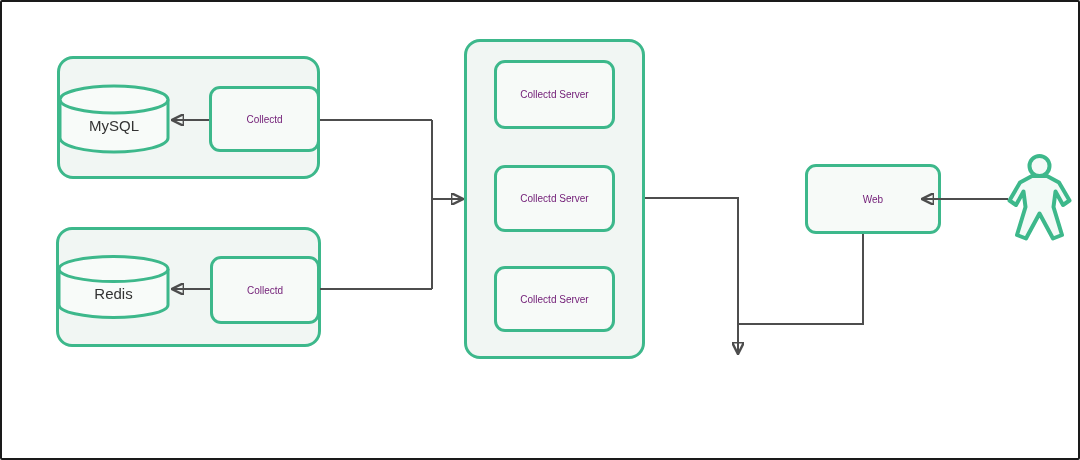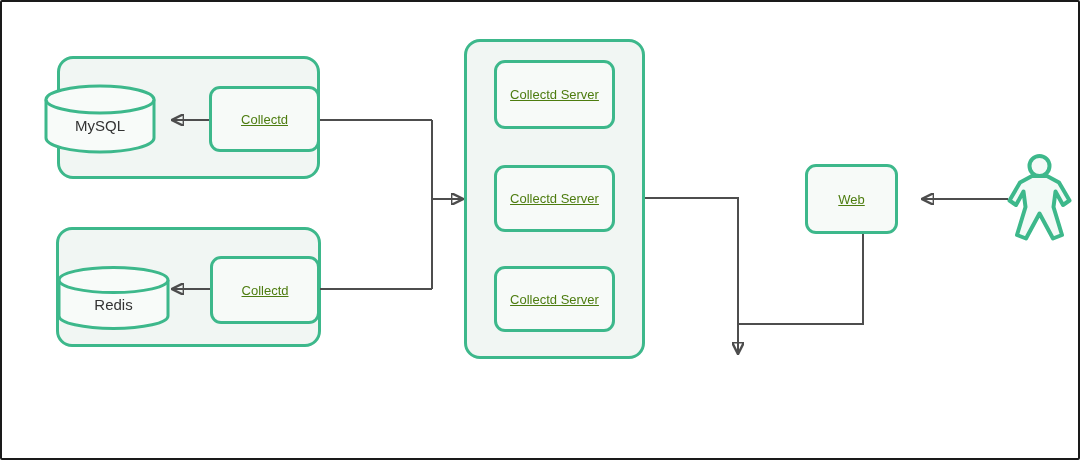--- a/index.html
+++ b/index.html
@@ -29,36 +29,35 @@
 
   
   .node {
     position: absolute;
     background: #f7faf8;
     border: 3px solid #3db88b;
     border-radius: 11px;
     display: flex;
     align-items: center;
     justify-content: center;
-    font-size: 13px;
-    color: #4d7c0f;
+    font-size: 10px;
+    color: #701a75;
     white-space: nowrap;
-    text-decoration: underline;
   }
   #n-collectd-mysql { left: 207px; top: 84px;  width: 111px; height: 66px; }
   #n-collectd-redis { left: 208px; top: 254px; width: 110px; height: 68px; }
   #n-srv1 { left: 492px; top: 58px;  width: 121px; height: 69px; }
   #n-srv2 { left: 492px; top: 163px; width: 121px; height: 67px; }
   #n-srv3 { left: 492px; top: 264px; width: 121px; height: 66px; }
-  #n-web  { left: 803px; top: 162px; width: 93px; height: 70px; }
+  #n-web  { left: 803px; top: 162px; width: 136px; height: 70px; }
 
   
   .shape { position: absolute; }
-  #cyl-mysql   { left: 42px;  top: 82px; text-align: right;  }
-  #cyl-redis   { left: 55px;  top: 264px; }
+  #cyl-mysql   { left: 56px;  top: 82px; text-align: right;  }
+  #cyl-redis   { left: 55px;  top: 253px; }
   #cyl-monitor { left: 678px; top: 353px; }
   #actor       { left: 1004px; top: 152px; }
 
   .shape svg text {
     font-family: "Liberation Sans", sans-serif;
     font-size: 15px;
     fill: #333333;
   }
 
   #connectors {

